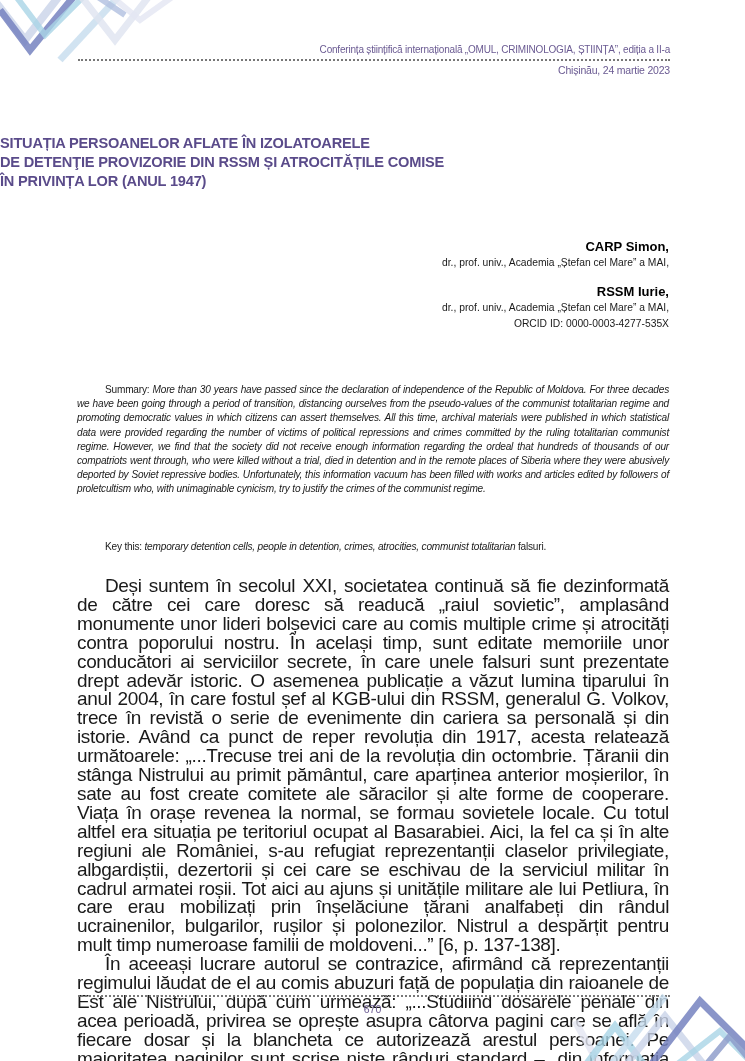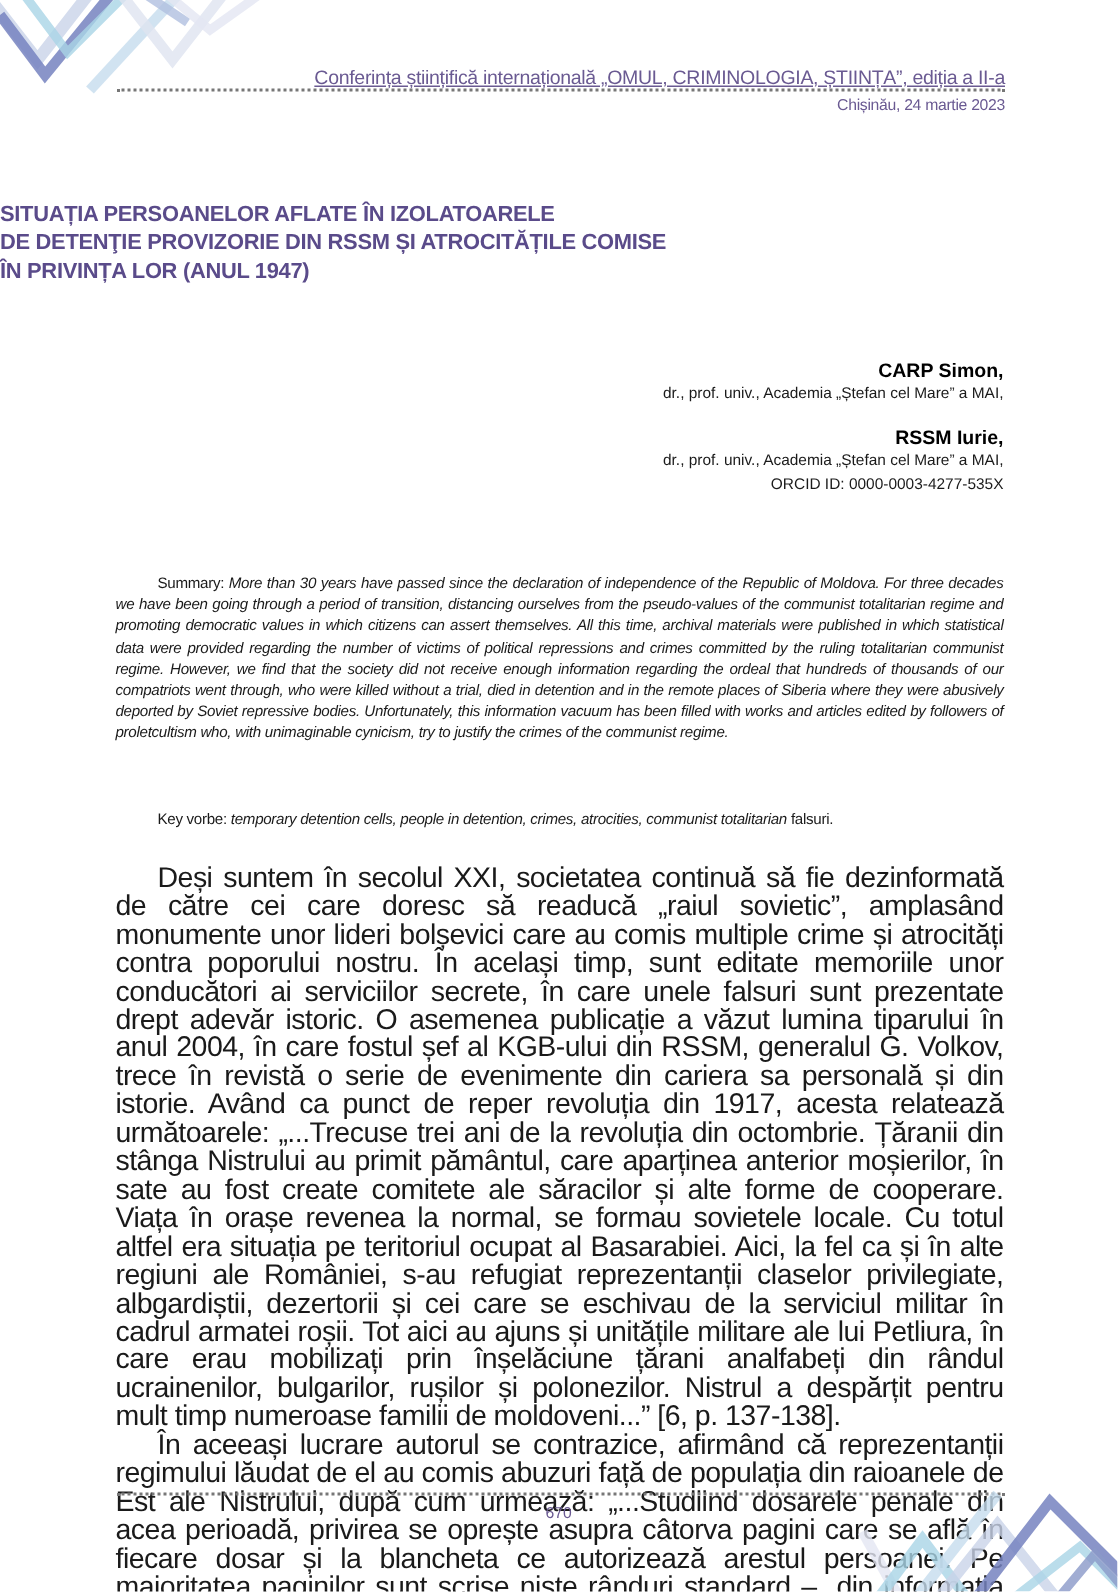--- a/index.html
+++ b/index.html
@@ -1,19 +1,19 @@
 <!DOCTYPE html>
 <html><head>
 <meta charset="utf-8">
 <style>
   html, body { margin: 0; padding: 0; background: #ffffff; }
   body { width: 745px; height: 1061px; position: relative; overflow: hidden; font-family: "Liberation Sans", sans-serif; color: #1a1a1a; }
   .deco-top { position: absolute; left: 0; top: 0; width: 190px; height: 70px; }
   .deco-bottom { position: absolute; right: 0; bottom: 0; width: 190px; height: 70px; }
-  .header-line1 { position: absolute; right: 75px; top: 44px; font-size: 13px; color: #6a5a92; letter-spacing: -0.2px; white-space: nowrap; text-decoration: underline; }
+  .header-line1 { position: absolute; right: 75px; top: 44px; font-size: 10px; color: #6a5a92; letter-spacing: -0.2px; white-space: nowrap; }
   .header-rule { position: absolute; left: 78px; right: 75px; top: 59px; border-top: 2px dotted #777; }
   .header-line2 { position: absolute; right: 75px; top: 64px; font-size: 10.5px; color: #6a5a92; letter-spacing: -0.2px; }
   .title { position: absolute; left: 0; right: 0; top: 134px; text-align: left; font-weight: bold; font-size: 14.6px; line-height: 19px; color: #5a4b8a; letter-spacing: -0.2px; }
   .authors { position: absolute; right: 76px; top: 238px; text-align: right; font-size: 10.3px; line-height: 16px; }
   .author-name { font-weight: bold; font-size: 13px; color: #000000; line-height: 17px; }
   .author-block { margin-bottom: 12px; }
   .summary { position: absolute; left: 77px; right: 76px; top: 383px; font-size: 10.1px; line-height: 14.2px; text-align: justify; letter-spacing: -0.2px; }
   .summary .label { font-style: normal; }
   .summary .txt { font-style: italic; }
   .indent { text-indent: 28px; }
@@ -56,21 +56,21 @@
   </div>
   <div class="author-block">
     <div class="author-name">RSSM Iurie,</div>
     <div>dr., prof. univ., Academia „Ștefan cel Mare” a MAI,</div>
     <div>ORCID ID: 0000-0003-4277-535X</div>
   </div>
 </div>
 
 <div class="summary indent"><span class="label">Summary: </span><span class="txt">More than 30 years have passed since the declaration of independence of the Republic of Moldova. For three decades we have been going through a period of transition, distancing ourselves from the pseudo-values of the communist totalitarian regime and promoting democratic values in which citizens can assert themselves. All this time, archival materials were published in which statistical data were provided regarding the number of victims of political repressions and crimes committed by the ruling totalitarian communist regime. However, we find that the society did not receive enough information regarding the ordeal that hundreds of thousands of our compatriots went through, who were killed without a trial, died in detention and in the remote places of Siberia where they were abusively deported by Soviet repressive bodies. Unfortunately, this information vacuum has been filled with works and articles edited by followers of proletcultism who, with unimaginable cynicism, try to justify the crimes of the communist regime.</span></div>
 
-<div class="keywords"><span>Key vorbe: </span><span class="txt">temporary detention cells, people in detention, crimes, atrocities, communist totalitarian</span><span> falsuri.</span></div>
+<div class="keywords"><span>Key this: </span><span class="txt">temporary detention cells, people in detention, crimes, atrocities, communist totalitarian</span><span> falsuri.</span></div>
 
 <div class="body-text">
   <p>Deși suntem în secolul XXI, societatea continuă să fie dezinformată de către cei care doresc să readucă „raiul sovietic”, amplasând monumente unor lideri bolșevici care au comis multiple crime și atrocități contra poporului nostru. În același timp, sunt editate memoriile unor conducători ai serviciilor secrete, în care unele falsuri sunt prezentate drept adevăr istoric. O asemenea publicație a văzut lumina tiparului în anul 2004, în care fostul șef al KGB-ului din RSSM, generalul G. Volkov, trece în revistă o serie de evenimente din cariera sa personală și din istorie. Având ca punct de reper revoluția din 1917, acesta relatează următoarele: „...Trecuse trei ani de la revoluția din octombrie. Țăranii din stânga Nistrului au primit pământul, care aparținea anterior moșierilor, în sate au fost create comitete ale săracilor și alte forme de cooperare. Viața în orașe revenea la normal, se formau sovietele locale. Cu totul altfel era situația pe teritoriul ocupat al Basarabiei. Aici, la fel ca și în alte regiuni ale României, s-au refugiat reprezentanții claselor privilegiate, albgardiștii, dezertorii și cei care se eschivau de la serviciul militar în cadrul armatei roșii. Tot aici au ajuns și unitățile militare ale lui Petliura, în care erau mobilizați prin înșelăciune țărani analfabeți din rândul ucrainenilor, bulgarilor, rușilor și polonezilor. Nistrul a despărțit pentru mult timp numeroase familii de moldoveni...” [6, p. 137-138].</p>
   <p>În aceeași lucrare autorul se contrazice, afirmând că reprezentanții regimului lăudat de el au comis abuzuri față de populația din raioanele de Est ale Nistrului, după cum urmează: „...Studiind dosarele penale din acea perioadă, privirea se oprește asupra câtorva pagini care se află în fiecare dosar și la blancheta ce autorizează arestul persoanei. Pe majoritatea paginilor sunt scrise niște rânduri standard – „din informația de care dispunem...”. De regulă, mai sunt unul sau două procese verbale care conțin stenograma interogării învinuitului. În majoritatea cazurilor sunt doar vorbe goale și lipsite de sens, la care sunt anexate mărturiile unor persoane și un certificat de la sovietul sătesc. Urmează concluziile pe o pa-</p>
 </div>
 
 <div class="footer-rule"></div>
 <div class="page-number">670</div>
 
 <svg class="deco-bottom" viewBox="0 0 190 70">

